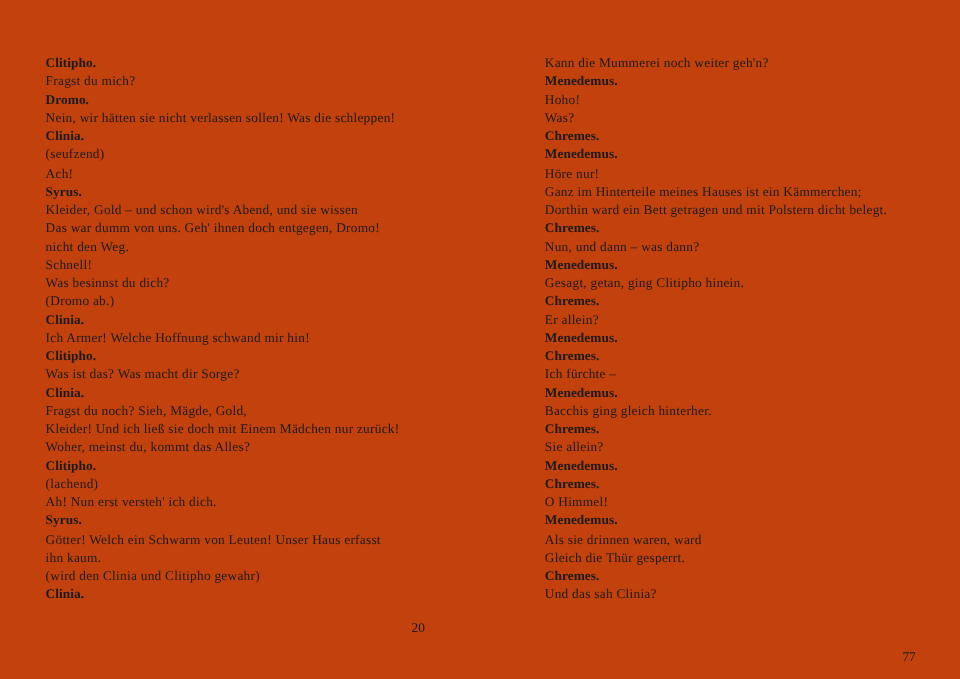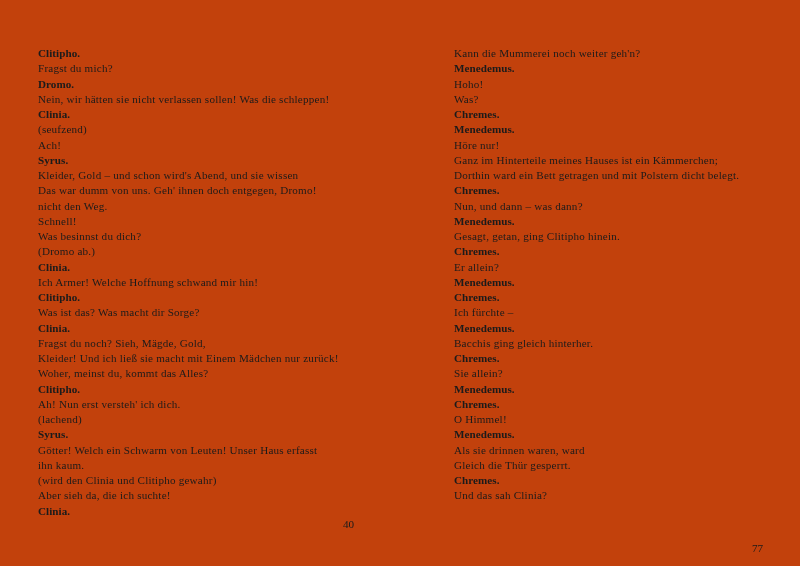--- a/index.html
+++ b/index.html
@@ -77,30 +77,29 @@
       <div class="line">nicht den Weg.</div>
       <div class="line">Schnell!</div>
       <div class="line">Was besinnst du dich?</div>
       <div class="line">(Dromo ab.)</div>
       <div class="line speaker">Clinia.</div>
       <div class="line">Ich Armer! Welche Hoffnung schwand mir hin!</div>
       <div class="line speaker">Clitipho.</div>
       <div class="line">Was ist das? Was macht dir Sorge?</div>
       <div class="line speaker">Clinia.</div>
       <div class="line">Fragst du noch? Sieh, Mägde, Gold,</div>
-      <div class="line">Kleider! Und ich ließ sie macht mit Einem Mädchen nur zurück!</div>
+      <div class="line">Kleider! Und ich ließ sie doch mit Einem Mädchen nur zurück!</div>
       <div class="line">Woher, meinst du, kommt das Alles?</div>
       <div class="line speaker">Clitipho.</div>
+      <div class="line">(lachend)</div>
       <div class="line">Ah! Nun erst versteh' ich dich.</div>
-      <div class="line">(lachend)</div>
       <div class="line speaker">Syrus.</div>
       <div class="line">Götter! Welch ein Schwarm von Leuten! Unser Haus erfasst</div>
       <div class="line">ihn kaum.</div>
       <div class="line">(wird den Clinia und Clitipho gewahr)</div>
-      <div class="line">Aber sieh da, die ich suchte!</div>
       <div class="line speaker">Clinia.</div>
     </div>
 
   <div class="column" id="col-right">
       <div class="line">Kann die Mummerei noch weiter geh'n?</div>
       <div class="line speaker">Menedemus.</div>
       <div class="line">Hoho!</div>
       <div class="line">Was?</div>
       <div class="line speaker">Chremes.</div>
       <div class="line speaker">Menedemus.</div>
@@ -123,17 +122,17 @@
       <div class="line speaker">Menedemus.</div>
       <div class="line speaker">Chremes.</div>
       <div class="line">O Himmel!</div>
       <div class="line speaker">Menedemus.</div>
       <div class="line">Als sie drinnen waren, ward</div>
       <div class="line">Gleich die Thür gesperrt.</div>
       <div class="line speaker">Chremes.</div>
       <div class="line">Und das sah Clinia?</div>
     </div>
 
-  <div class="footer-num" id="page-number-left">40</div>
+  <div class="footer-num" id="page-number-left">20</div>
 
   <div class="footer-num" id="page-number-right">77</div>
 
 </div>
 
 </body></html>

